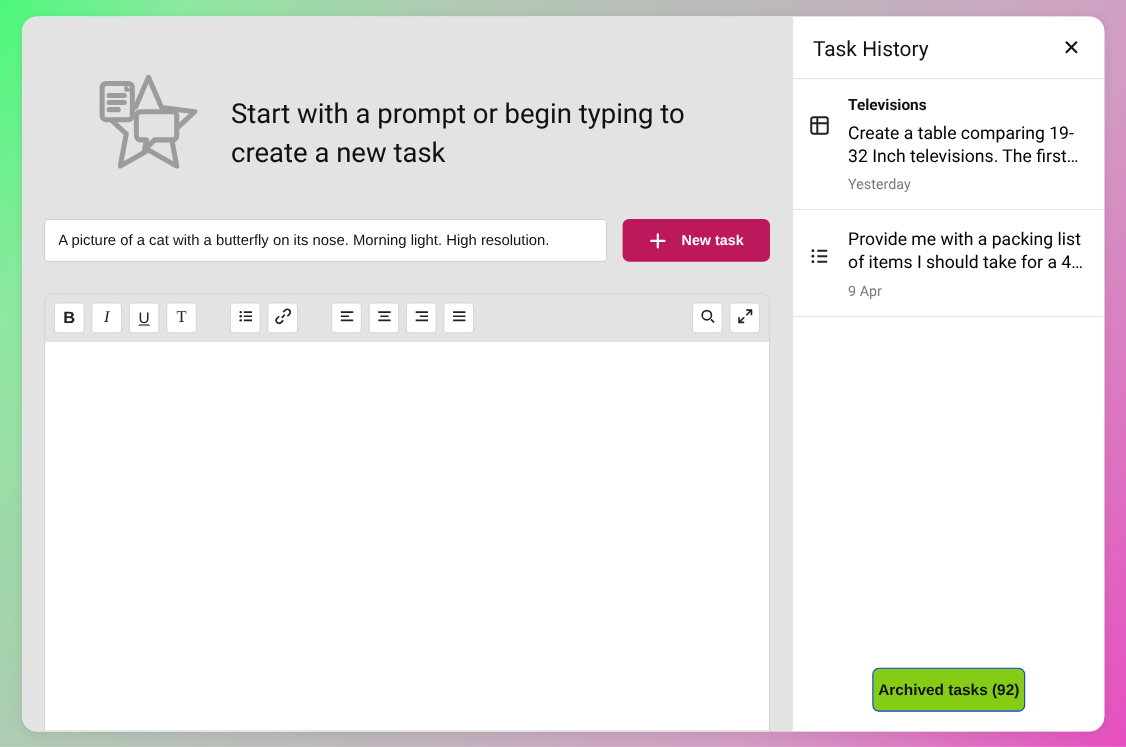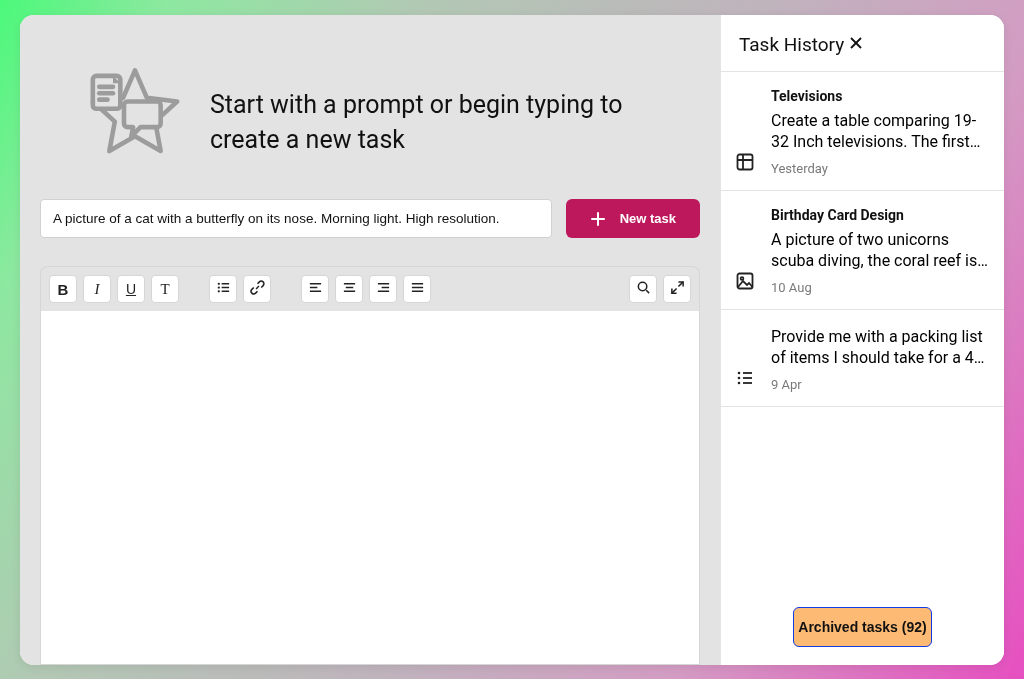--- a/index.html
+++ b/index.html
@@ -120,21 +120,21 @@
     width: 284px;
     flex: 0 0 284px;
     background:#fff;
     border-left:1px solid #e4e4e4;
     display:flex;
     flex-direction:column;
   }
   .side-header {
     display:flex;
     align-items:center;
-    justify-content:flex-start;
+    justify-content:space-between;
     padding: 18px 18px 14px 18px;
     border-bottom:1px solid #e4e4e4;
   }
   .side-title {
     font-size:19px;
     font-weight:400;
     color:#111;
   }
   .close-btn {
     width:24px; height:24px;
@@ -146,21 +146,20 @@
   .history-list {
     flex:1;
     overflow:auto;
   }
   .history-item {
     display:flex;
     gap:14px;
     padding:16px 16px 14px 14px;
     border-bottom:1px solid #e4e4e4;
     cursor:pointer;
-    align-items:flex-end;
   }
   .history-icon {
     width:22px;
     flex:0 0 22px;
     padding-top:16px;
     color:#222;
   }
   .history-body { flex:1; min-width:0; }
   .history-title {
     font-size:14px;
@@ -183,21 +182,21 @@
     color:#7a7a7a;
   }
   .side-footer {
     padding:18px;
     display:flex;
     justify-content:center;
     border-top: none;
   }
   .archived-btn {
     border:1.5px solid #103be6;
-    background:#fdba74;
+    background:#84cc16;
     color:#111;
     font-size:14px;
     font-weight:600;
     padding:11px 4px;
     border-radius:6px;
     cursor:pointer;
   }
 </style>
 </head>
 <body>
@@ -353,34 +352,20 @@
               <line x1="8" y1="2.5" x2="8" y2="17.5"></line>
             </svg>
         </div>
         <div class="history-body">
           <div class="history-title">Televisions</div>
           <div class="history-desc">Create a table comparing 19-32 Inch televisions. The first column should…</div>
           <div class="history-date">Yesterday</div>
         </div>
       </div>
 
-      <div class="history-item">
-        <div class="history-icon">
-          <svg width="20" height="20" viewBox="0 0 20 20" fill="none" stroke="currentColor" stroke-width="1.8">
-              <rect x="2.5" y="2.5" width="15" height="15" rx="2"></rect>
-              <circle cx="7" cy="7.5" r="1.4"></circle>
-              <path d="M3 16 L8 10 L12 14 L14 12 L17.5 16"></path>
-            </svg>
-        </div>
-        <div class="history-body">
-          <div class="history-title">Birthday Card Design</div>
-          <div class="history-desc">A picture of two unicorns scuba diving, the coral reef is made out of…</div>
-          <div class="history-date">10 Aug</div>
-        </div>
-      </div>
 
       <div class="history-item">
         <div class="history-icon">
           <svg width="20" height="20" viewBox="0 0 20 20" fill="currentColor" stroke="currentColor" stroke-width="1.8">
               <circle cx="4" cy="5" r="1.3" stroke="none"></circle>
               <circle cx="4" cy="10" r="1.3" stroke="none"></circle>
               <circle cx="4" cy="15" r="1.3" stroke="none"></circle>
               <line x1="8" y1="5" x2="17" y2="5"></line>
               <line x1="8" y1="10" x2="17" y2="10"></line>
               <line x1="8" y1="15" x2="17" y2="15"></line>

